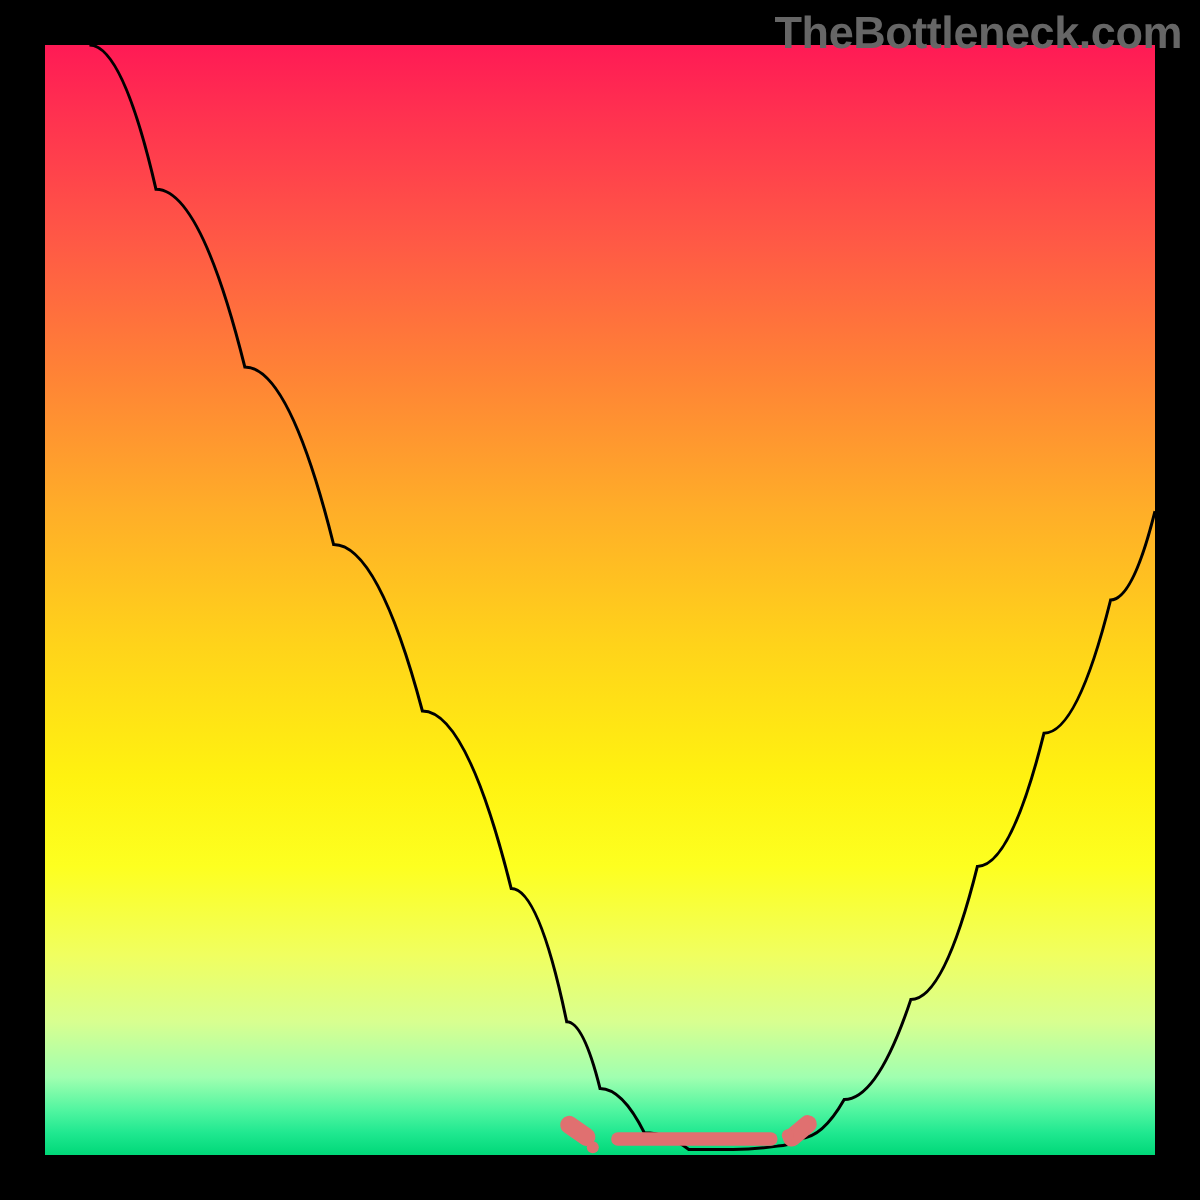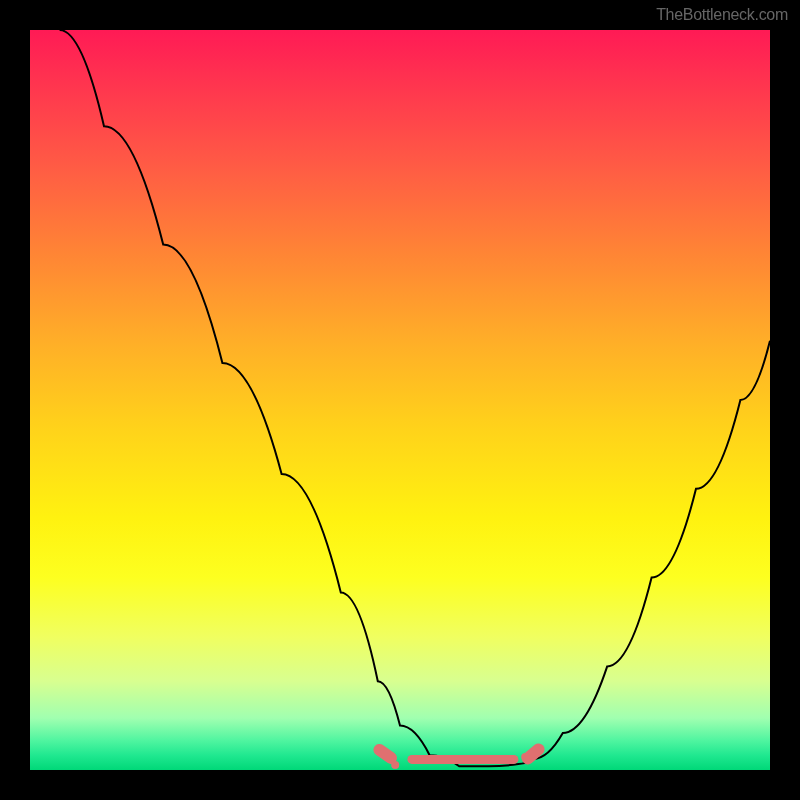--- a/index.html
+++ b/index.html
@@ -9,22 +9,22 @@
     background: #000;
     position: relative;
     font-family: Arial, sans-serif;
     overflow: hidden;
   }
   .watermark {
     position: absolute;
     top: 6px;
     right: 12px;
     color: #666;
-    font-size: 16px;
-    font-weight: 400;
+    font-size: 30px;
+    font-weight: 700;
     z-index: 10;
     letter-spacing: -0.3px;
   }
   .plot-area {
     position: absolute;
     top: 30px;
     left: 30px;
     width: 740px;
     height: 740px;
     background: linear-gradient(to bottom,

